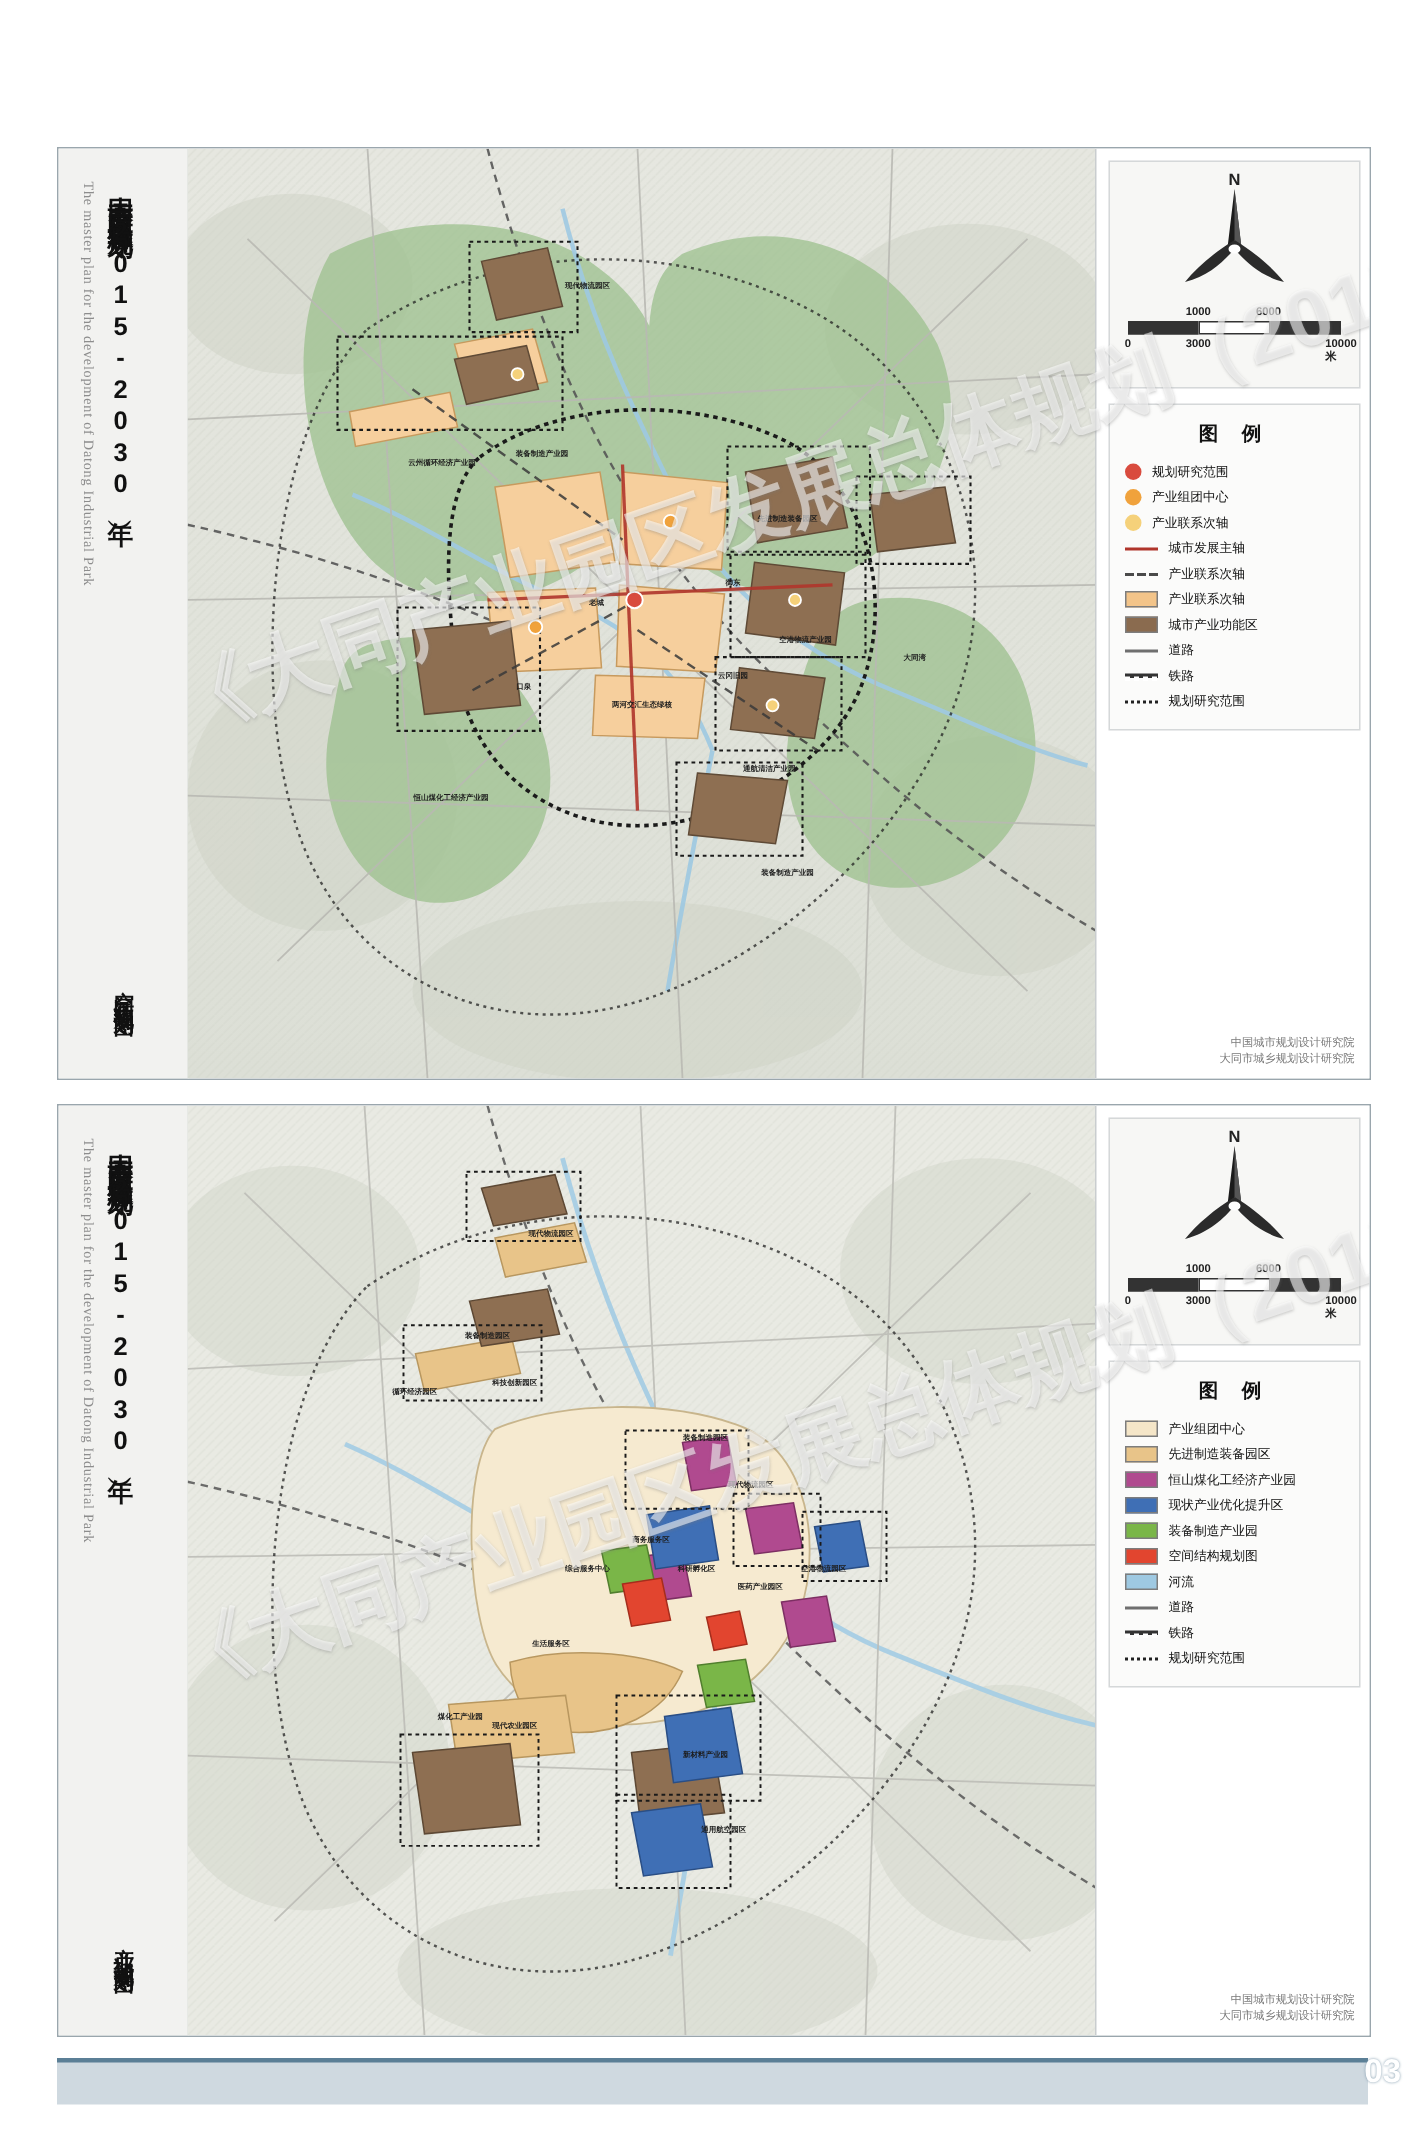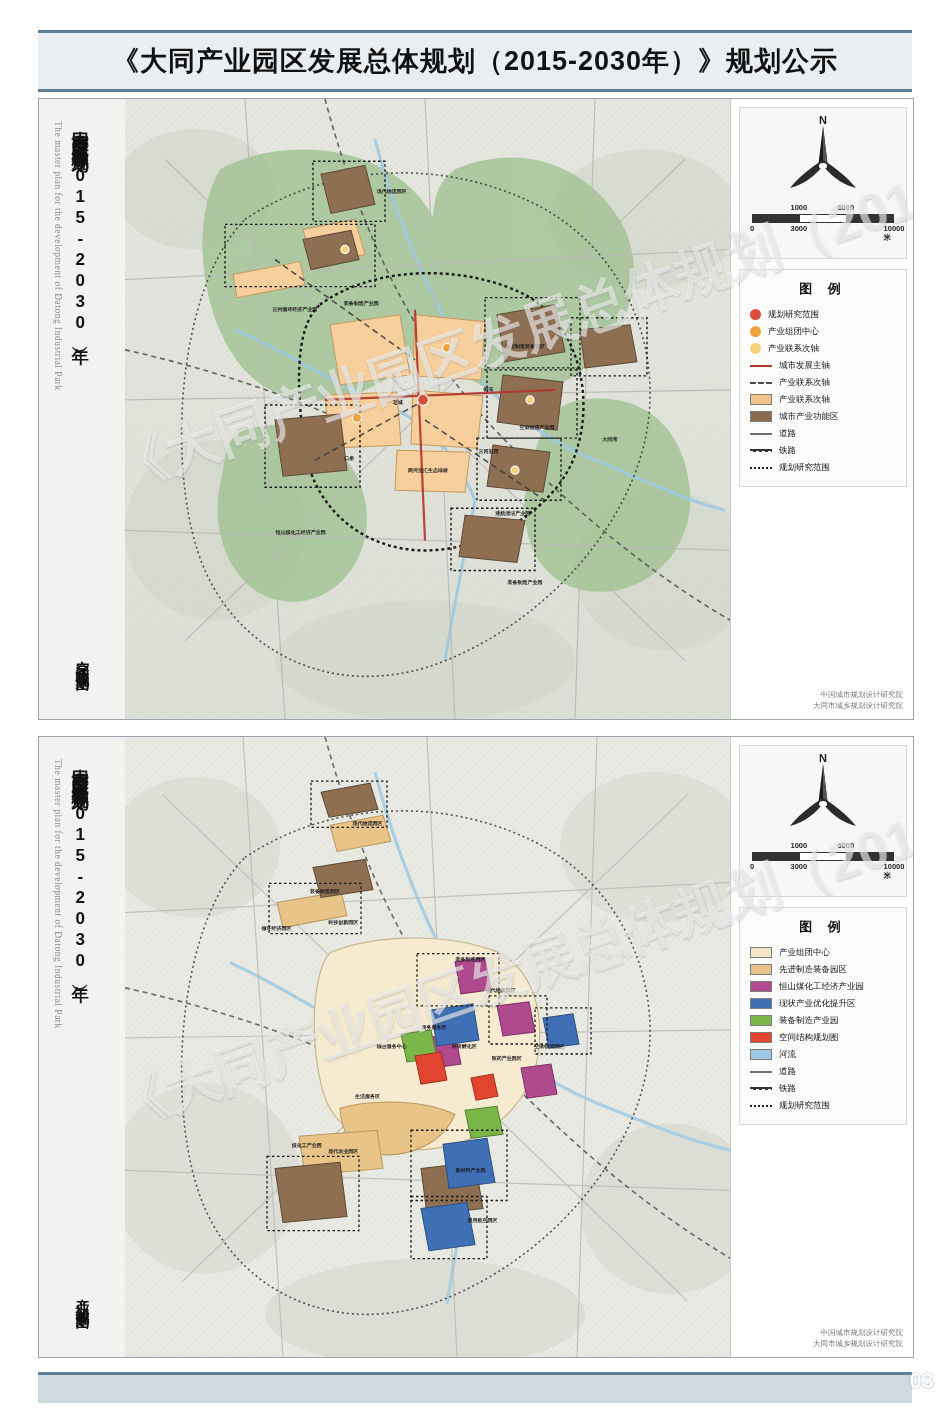--- a/index.html
+++ b/index.html
@@ -165,23 +165,20 @@
 
   
   .terrain{position:absolute;inset:0;}
   .plbl{position:absolute;font-size:5px;color:#1d1d1d;text-align:center;line-height:1.15;white-space:nowrap;font-weight:bold;}
 </style>
 </head>
 <body>
 
 <div class="page">
 
-  <div class="header-bar">
-    <div class="header-title">《大同产业园区发展总体规划（2015-2030年）》规划公示</div>
-  </div>
 
   <div class="panel" id="panel-1">
     <div class="panel-inner">
 
       <div class="title-col">
         <div class="vtitle-en">The master plan for the development of Datong Industrial Park</div>
         <div class="vtitle">大同市产业园区发展总体规划（2015-2030年）</div>
         <div class="vsub">空间结构规划图</div>
       </div>
 

